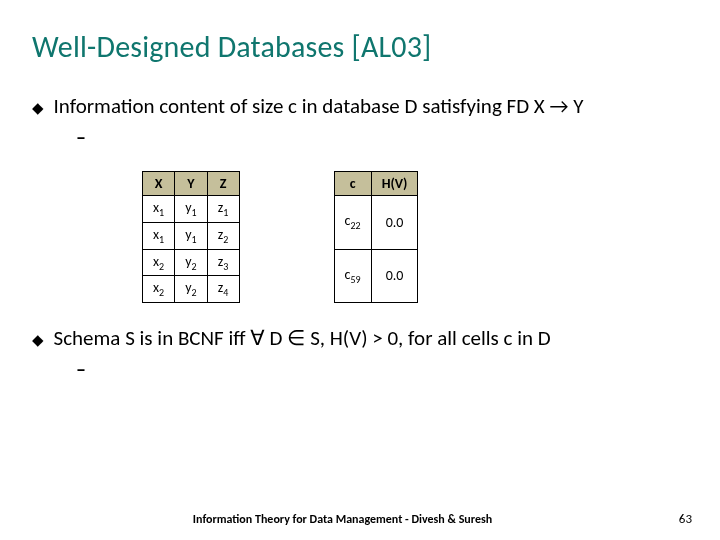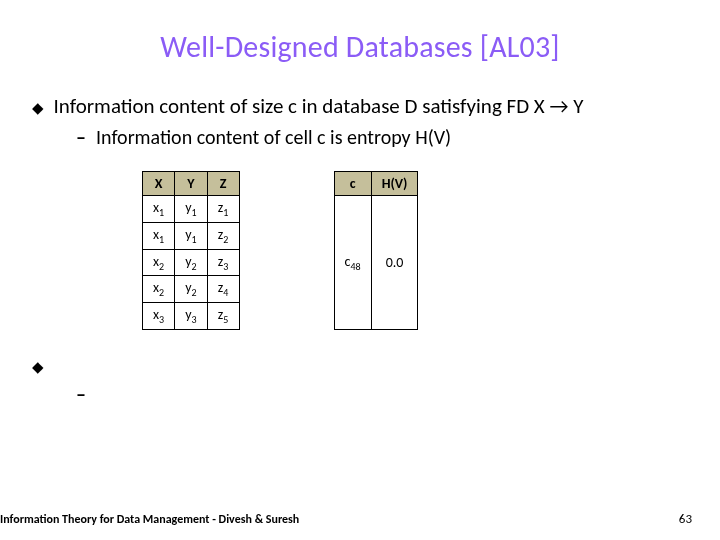--- a/index.html
+++ b/index.html
@@ -8,24 +8,23 @@
     font-family: Calibri, "Segoe UI", Arial, sans-serif;
     background: #fff;
     color: #000;
     position: relative;
     padding: 28px 32px 20px 32px;
   }
   .title {
     font-family: "Gill Sans MT", "Gill Sans", Calibri, sans-serif;
     font-size: 30px;
     font-weight: 400;
-    color: #8b5cf6;
+    color: #0f766e;
     margin-bottom: 28px;
     letter-spacing: 0.2px;
-    text-align: center;
   }
   .bullet-row {
     display: flex;
     align-items: flex-start;
     font-size: 21px;
     margin-bottom: 6px;
   }
   .bullet-row .dia {
     font-size: 15px;
     margin-right: 10px;
@@ -63,20 +62,21 @@
   th {
     background: #c5bf9b;
     font-weight: 700;
   }
   .sub { font-size: 10px; vertical-align: sub; }
   .footer {
     position: absolute;
     bottom: 14px;
     left: 0;
     width: 685px;
+    text-align: center;
     font-size: 12px;
     font-weight: 700;
   }
   .pagenum {
     position: absolute;
     bottom: 14px;
     right: 28px;
     font-size: 13px;
     text-align: right;
   }
@@ -85,21 +85,20 @@
 <body>
 
 <div class="title">Well-Designed Databases [AL03]</div>
 
 <div class="bullet-row">
   <span class="dia">◆</span>
   <span>Information content of size c in database D satisfying FD X → Y</span>
 </div>
 <div class="sub-row">
   <span class="dash">–</span>
-  <span>Information content of cell c is entropy H(V)</span>
 </div>
 
 <div class="tables-wrap">
   <table>
     <thead>
         <tr>
       <th>X</th>
       <th>Y</th>
       <th>Z</th>
     </tr>
@@ -118,44 +117,44 @@
         <tr>
           <td>x<span class="sub">2</span></td>
           <td>y<span class="sub">2</span></td>
           <td>z<span class="sub">3</span></td>
         </tr>
         <tr>
           <td>x<span class="sub">2</span></td>
           <td>y<span class="sub">2</span></td>
           <td>z<span class="sub">4</span></td>
         </tr>
-        <tr>
-          <td>x<span class="sub">3</span></td>
-          <td>y<span class="sub">3</span></td>
-          <td>z<span class="sub">5</span></td>
-        </tr>
       </tbody>
   </table>
   <table>
     <thead>
         <tr>
       <th>c</th>
       <th>H(V)</th>
     </tr>
       </thead>
     <tbody id="t2body">
         <tr>
-          <td>c<span class="sub">48</span></td>
+          <td>c<span class="sub">22</span></td>
+          <td>0.0</td>
+        </tr>
+        <tr>
+          <td>c<span class="sub">59</span></td>
           <td>0.0</td>
         </tr>
       </tbody>
   </table>
 </div>
 
 <div class="bullet-row">
   <span class="dia">◆</span>
+  <span>Schema S is in BCNF iff ∀ D ∈ S, H(V) &gt; 0, for all cells c in D</span>
 </div>
 <div class="sub-row">
   <span class="dash">–</span>
 </div>
 
 <div class="footer">Information Theory for Data Management - Divesh &amp; Suresh</div>
 <div class="pagenum">63</div>
 
 </body></html>

